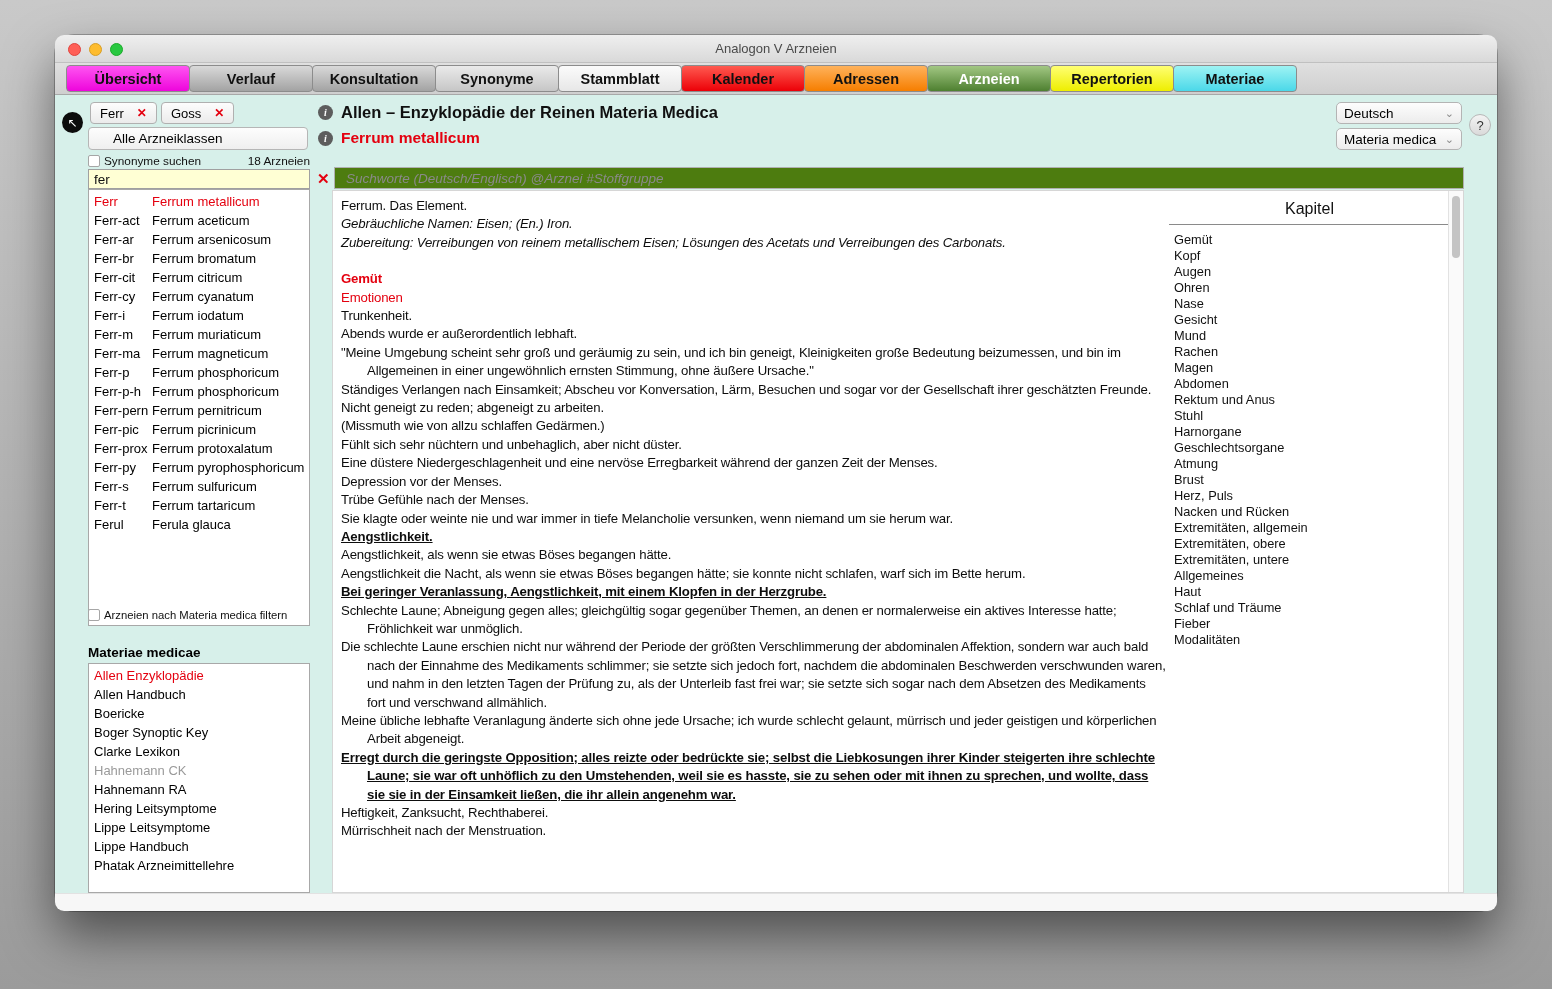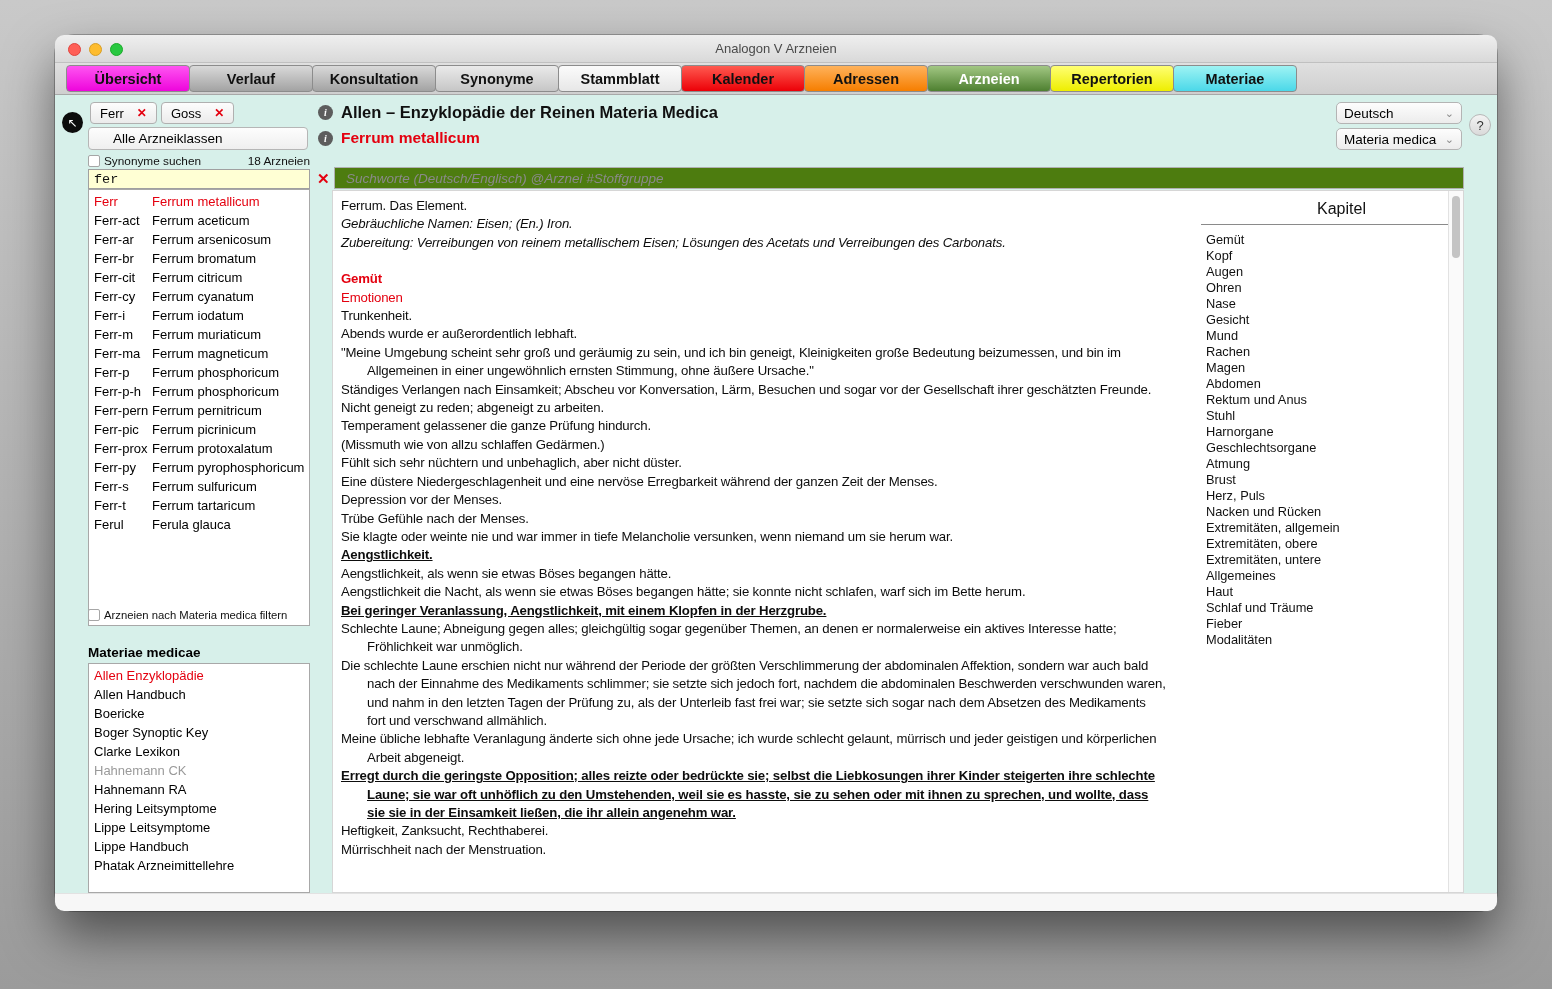--- a/index.html
+++ b/index.html
@@ -47,21 +47,21 @@
     border:1px solid #b6b6b6; border-radius:4px;
     background:linear-gradient(#fdfdfd,#efefef); font-size:13.5px;
     display:flex; align-items:center; padding:0 24px; }
   .syn-row { position:absolute; left:33px; top:118px; width:222px; height:15px;
     font-size:11.8px; display:flex; align-items:center; color:#111; }
   .checkbox { width:12px; height:12px; border:1px solid #a6a6a6; background:#fff;
     border-radius:2px; margin-right:4px; flex:none; }
   .count { margin-left:auto; }
   .remedy-search { position:absolute; left:33px; top:134px; width:222px; height:20px;
     border:1px solid #a0a0a0; background:#ffffd4; font-size:13.5px; padding:0 5px;
-    font-family:Liberation Mono, monospace; color:#111; outline:none; }
+    font-family:Liberation Sans, sans-serif; color:#111; outline:none; }
   .remedy-list { position:absolute; left:33px; top:154px; width:222px; height:437px;
     border:1px solid #a8a8a8; background:#fff; overflow:hidden; padding-top:2px; }
   .remedy-row { display:flex; font-size:13px; line-height:19px; padding-left:5px; }
   .remedy-row .abbr { width:58px; flex:none; }
   .remedy-row.selected { color:#e4000f; }
   .filter-row { position:absolute; left:33px; top:572px; width:226px; height:15px;
     font-size:11.3px; display:flex; align-items:center; color:#111; }
   .mm-header { position:absolute; left:33px; top:610px; font-size:13.5px; font-weight:bold; }
   .mm-list { position:absolute; left:33px; top:628px; width:222px; height:230px;
     border:1px solid #a8a8a8; background:#fff; padding-top:2px; }
@@ -98,21 +98,21 @@
   
   .main-content { position:absolute; left:277px; top:155px; width:1132px; height:703px;
     background:#fff; border:1px solid #d6d6d6; overflow:hidden; }
   .text-col { position:absolute; left:8px; top:6px; width:826px; color:#0d0d0d; }
   .para { margin:0; padding-left:26px; text-indent:-26px; font-size:13.2px;
     line-height:18.4px; letter-spacing:-0.15px; }
   .para.italic { font-style:italic; }
   .para.heading { color:#e4000f; font-weight:bold; margin-top:18px; }
   .para.subheading { color:#e4000f; }
   .para.boldu { font-weight:bold; text-decoration:underline; }
-  .kapitel { position:absolute; left:868px; top:0; width:281px; }
+  .kapitel { position:absolute; left:836px; top:0; width:281px; }
   .kapitel-title { font-size:16px; text-align:center; padding:9px 0 6px;
     border-bottom:1px solid #8a8a8a; color:#111; }
   .kapitel-list { padding:7px 0 0 5px; }
   .kitem { font-size:12.8px; line-height:16px; color:#111; cursor:default; }
   .scrollbar { position:absolute; right:0; top:0; width:15px; height:100%;
     background:#fafafa; border-left:1px solid #e2e2e2; }
   .thumb { position:absolute; left:3px; top:5px; width:8px; height:62px;
     border-radius:4px; background:#c4c4c4; }
   .footer { position:absolute; left:0; bottom:0; right:0; height:18px;
     background:#f7f7f7; border-radius:0 0 9px 9px; border-top:1px solid #e2e2e2; }
@@ -345,21 +345,20 @@
         <p class="para normal">Trunkenheit.</p>
 
         <p class="para normal">Abends wurde er außerordentlich lebhaft.</p>
 
         <p class="para normal">"Meine Umgebung scheint sehr groß und geräumig zu sein, und ich bin geneigt, Kleinigkeiten große Bedeutung beizumessen, und bin im Allgemeinen in einer ungewöhnlich ernsten Stimmung, ohne äußere Ursache."</p>
 
         <p class="para normal">Ständiges Verlangen nach Einsamkeit; Abscheu vor Konversation, Lärm, Besuchen und sogar vor der Gesellschaft ihrer geschätzten Freunde.</p>
 
         <p class="para normal">Nicht geneigt zu reden; abgeneigt zu arbeiten.</p>
 
-        <p class="para normal">Temperament gelassener die ganze Prüfung hindurch.</p>
 
         <p class="para normal">(Missmuth wie von allzu schlaffen Gedärmen.)</p>
 
         <p class="para normal">Fühlt sich sehr nüchtern und unbehaglich, aber nicht düster.</p>
 
         <p class="para normal">Eine düstere Niedergeschlagenheit und eine nervöse Erregbarkeit während der ganzen Zeit der Menses.</p>
 
         <p class="para normal">Depression vor der Menses.</p>
 
         <p class="para normal">Trübe Gefühle nach der Menses.</p>

